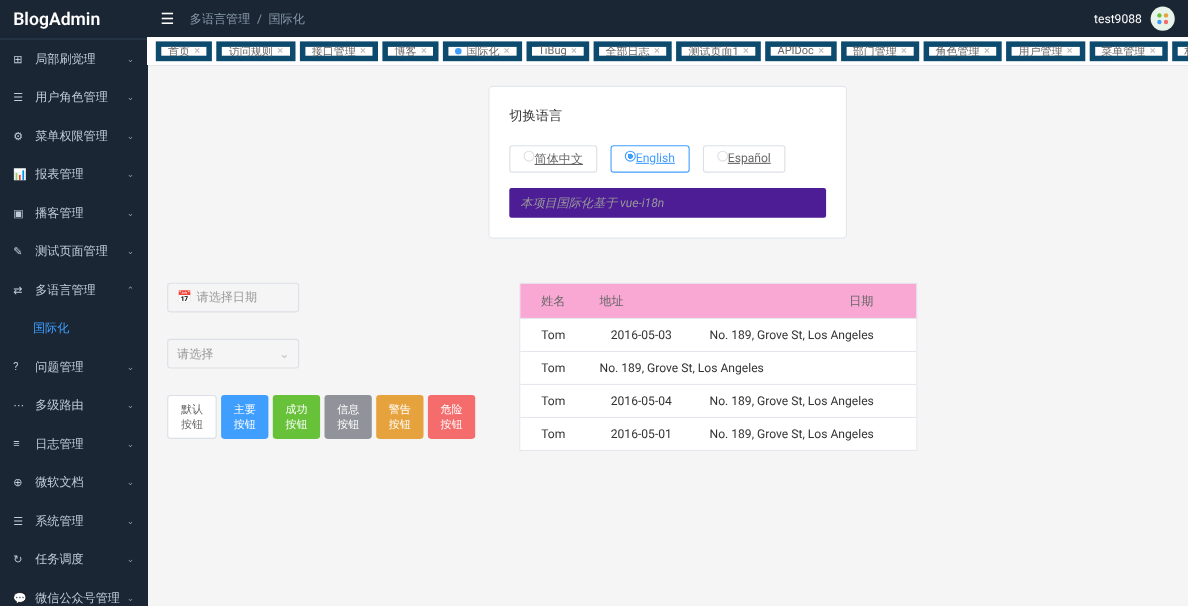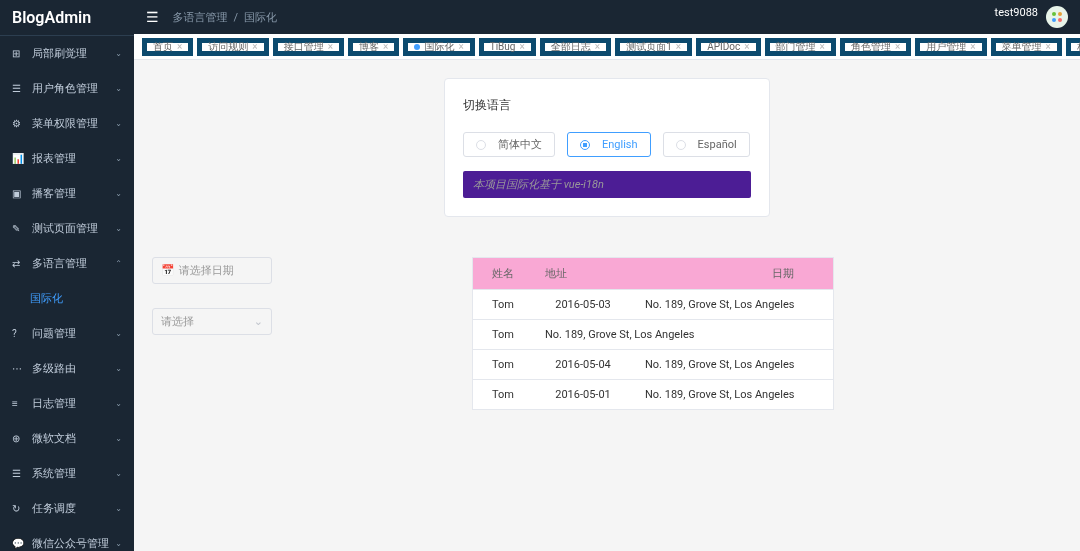--- a/index.html
+++ b/index.html
@@ -16,38 +16,38 @@
     
     
     .main { flex: 1; display: flex; flex-direction: column; overflow: hidden; }
     
     
     .header { height: 34px; background: #1a2633; color: #c0ccda; display: flex; align-items: center; padding: 0 12px; }
     .hamburger { margin-right: 14px; cursor: pointer; font-size: 14px; color: #fff; }
     .breadcrumb { display: flex; align-items: center; font-size: 11px; }
     .breadcrumb span { color: #8899aa; }
     .breadcrumb .sep { margin: 0 6px; }
-    .header-right { margin-left: auto; display: flex; align-items: flex-start; gap: 8px; }
+    .header-right { margin-left: auto; display: flex; align-items: center; gap: 8px; }
     .avatar { width: 22px; height: 22px; border-radius: 50%; background: #e8f4ea; display: flex; align-items: center; justify-content: center; font-size: 8px; color: #67c23a; font-weight: bold; }
     
     
     .tabs-bar { height: 26px; background: #fff; border-bottom: 1px solid #e4e7ed; display: flex; align-items: center; padding: 0 8px; gap: 4px; overflow-x: auto; }
     .tab { display: flex; align-items: center; padding: 2px 6px; border: 5px solid #0c4a6e; font-size: 10px; color: #666; cursor: pointer; white-space: nowrap; height: 18px; }
     .tab .dot { width: 6px; height: 6px; border-radius: 50%; margin-right: 4px; }
     .tab.active .dot { background: #409eff; }
     .tab .close { margin-left: 4px; color: #bbb; font-size: 10px; }
     
     
     .content { flex: 1; padding: 18px; overflow-y: auto; background: #f5f5f5; }
     
     
     .card { background: #fff; border: 1px solid #e4e7ed; border-radius: 4px; padding: 18px; width: 326px; margin: 0 auto 40px; }
     .card-title { font-size: 12px; color: #333; margin-bottom: 18px; }
     .radio-group { display: flex; gap: 12px; margin-bottom: 14px; }
-    .radio-btn { border: 1px solid #dcdfe6; padding: 4px 12px; border-radius: 3px; font-size: 11px; color: #666; cursor: pointer; display: flex; align-items: center; gap: 12px; }
+    .radio-btn { border: 1px solid #dcdfe6; padding: 4px 12px; border-radius: 3px; font-size: 11px; color: #666; cursor: pointer; display: flex; align-items: flex-start; gap: 0; text-decoration: underline; }
     .radio-btn.active { border-color: #409eff; color: #409eff; }
     .radio-circle { width: 10px; height: 10px; border: 1px solid #dcdfe6; border-radius: 50%; display: inline-block; }
     .radio-btn.active .radio-circle { border-color: #409eff; background: radial-gradient(circle, #409eff 40%, #fff 45%); }
     .note-bar { background: #4c1d95; padding: 6px 10px; font-size: 11px; color: #999; border-radius: 2px; font-style: italic; }
     
     
     .controls-row { display: flex; gap: 40px; align-items: flex-start; }
     .left-col { width: 280px; }
     .date-input, .select-input { width: 120px; border: 1px solid #dcdfe6; border-radius: 3px; padding: 5px 8px; font-size: 11px; color: #999; margin-bottom: 24px; display: flex; align-items: center; gap: 4px; }
     .select-input { justify-content: space-between; }
@@ -266,20 +266,28 @@
       <div class="controls-row">
         <div class="left-col">
           <div class="date-input">
             <span>📅</span>
             <span>请选择日期</span>
           </div>
           <div class="select-input">
             <span>请选择</span>
             <span style="color:#c0c4cc;">⌄</span>
           </div>
+          <div class="btn-group" id="btn-group">
+              <button class="btn default">默认按钮</button>
+              <button class="btn primary">主要按钮</button>
+              <button class="btn success">成功按钮</button>
+              <button class="btn info">信息按钮</button>
+              <button class="btn warning">警告按钮</button>
+              <button class="btn danger">危险按钮</button>
+            </div>
         </div>
 
         <div class="table" id="data-table">
             <div class="table-row header-row">
               <div class="table-cell col-name">姓名</div>
               <div class="table-cell col-addr">地址</div>
               <div class="table-cell col-date">日期</div>
             </div>
             <div class="table-row">
               <div class="table-cell col-name">Tom</div>

